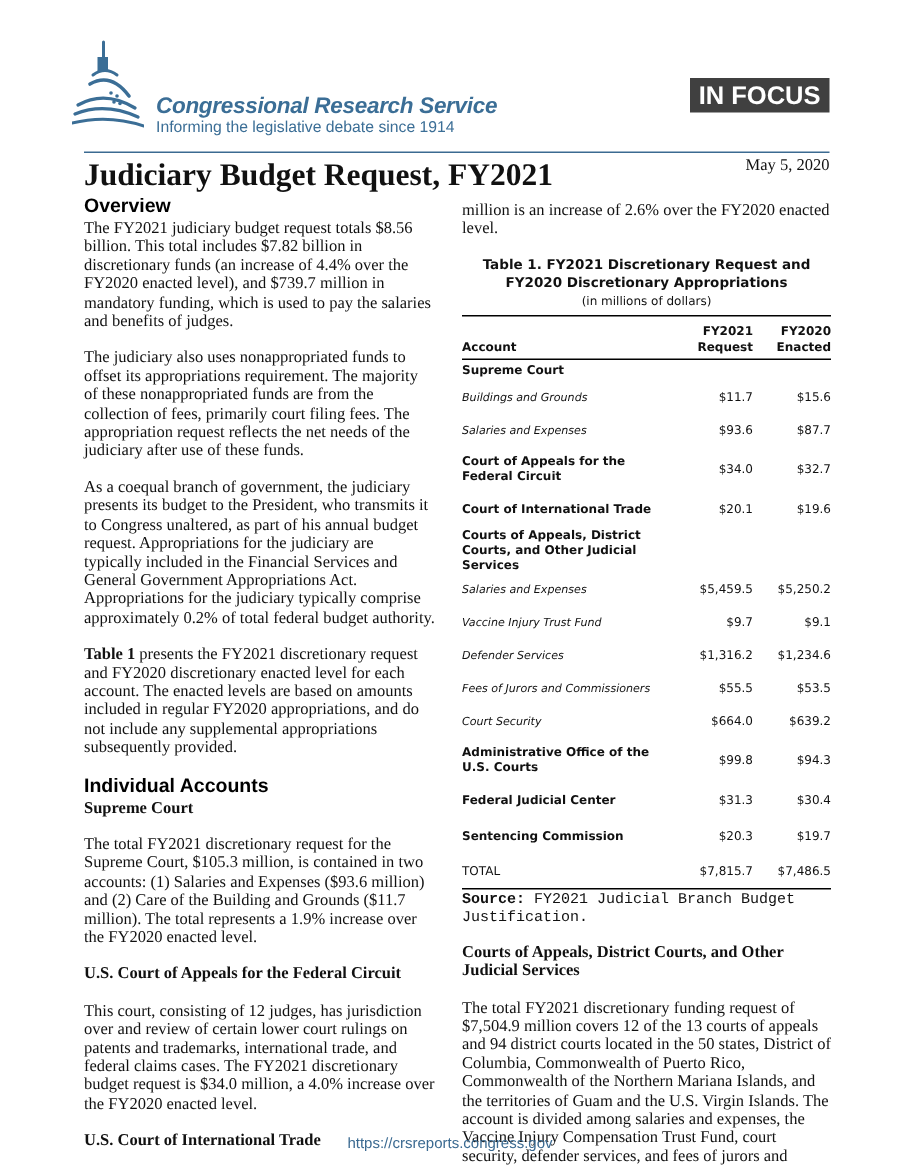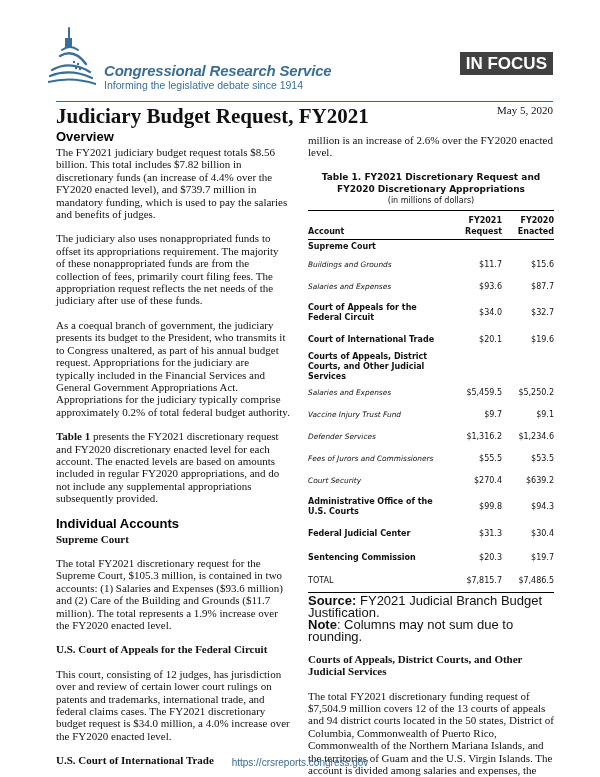--- a/index.html
+++ b/index.html
@@ -27,21 +27,21 @@
   td { padding:0; line-height:10px; vertical-align:middle; }
   td.num { text-align:right; white-space:nowrap; width:52px; }
   tr.sub td { height:22px; font-style:italic; font-size:7.4px; }
   tr.sub td.num { font-style:normal; font-size:8px; }
   tr.grp td { height:24px; }
   tr.grp td.label { font-weight:bold; }
   tr.grp2 td { height:30px; }
   tr.first td { height:14px; font-weight:bold; }
   tr.total td { height:22px; font-weight:normal; }
   tbody tr:last-child { border-bottom:1.5px solid #000; }
-  .tfoot { font-family:Liberation Sans, sans-serif; font-size:13px; line-height:12px; margin-top:2px; margin-bottom:10px; }
+  .tfoot { font-family:Liberation Mono, monospace; font-size:10px; line-height:12px; margin-top:2px; margin-bottom:10px; }
   .tfoot b { font-weight:bold; }
   .footer-url { position:absolute; left:0; width:600px; top:757px; text-align:center; font-family:"Liberation Sans", sans-serif; font-size:10px; color:#3b6a91; }
 </style>
 </head>
 <body>
 
 <div class="header">
   <svg class="logo-icon" viewBox="0 0 48 60">
     <g fill="none" stroke="#3b6e96" stroke-linecap="round">
       <line x1="21" y1="2" x2="21" y2="12" stroke-width="2"></line>
@@ -138,21 +138,21 @@
           <td class="num">$1,316.2</td>
           <td class="num">$1,234.6</td>
         </tr>
         <tr class="sub">
           <td class="label">Fees of Jurors and Commissioners</td>
           <td class="num">$55.5</td>
           <td class="num">$53.5</td>
         </tr>
         <tr class="sub">
           <td class="label">Court Security</td>
-          <td class="num">$270.4</td>
+          <td class="num">$664.0</td>
           <td class="num">$639.2</td>
         </tr>
         <tr class="grp grp2">
           <td class="label">Administrative Office of the U.S. Courts</td>
           <td class="num">$99.8</td>
           <td class="num">$94.3</td>
         </tr>
         <tr class="grp">
           <td class="label">Federal Judicial Center</td>
           <td class="num">$31.3</td>
@@ -165,19 +165,18 @@
         </tr>
         <tr class="total">
           <td class="label">TOTAL</td>
           <td class="num">$7,815.7</td>
           <td class="num">$7,486.5</td>
         </tr>
       </tbody>
   </table>
   <div class="tfoot">
     <div><b>Source:</b><span> FY2021 Judicial Branch Budget Justification.</span></div>
-    <div><b>Note</b><span>: Columns may not sum due to rounding.</span></div>
   </div>
   <div class="h3">Courts of Appeals, District Courts, and Other Judicial Services</div>
   <p>The total FY2021 discretionary funding request of $7,504.9 million covers 12 of the 13 courts of appeals and 94 district courts located in the 50 states, District of Columbia, Commonwealth of Puerto Rico, Commonwealth of the Northern Mariana Islands, and the territories of Guam and the U.S. Virgin Islands. The account is divided among salaries and expenses, the Vaccine Injury Compensation Trust Fund, court security, defender services, and fees of jurors and commissioners.</p>
 </div>
 
 <div class="footer-url">https://crsreports.congress.gov</div>
 
 </body></html>

